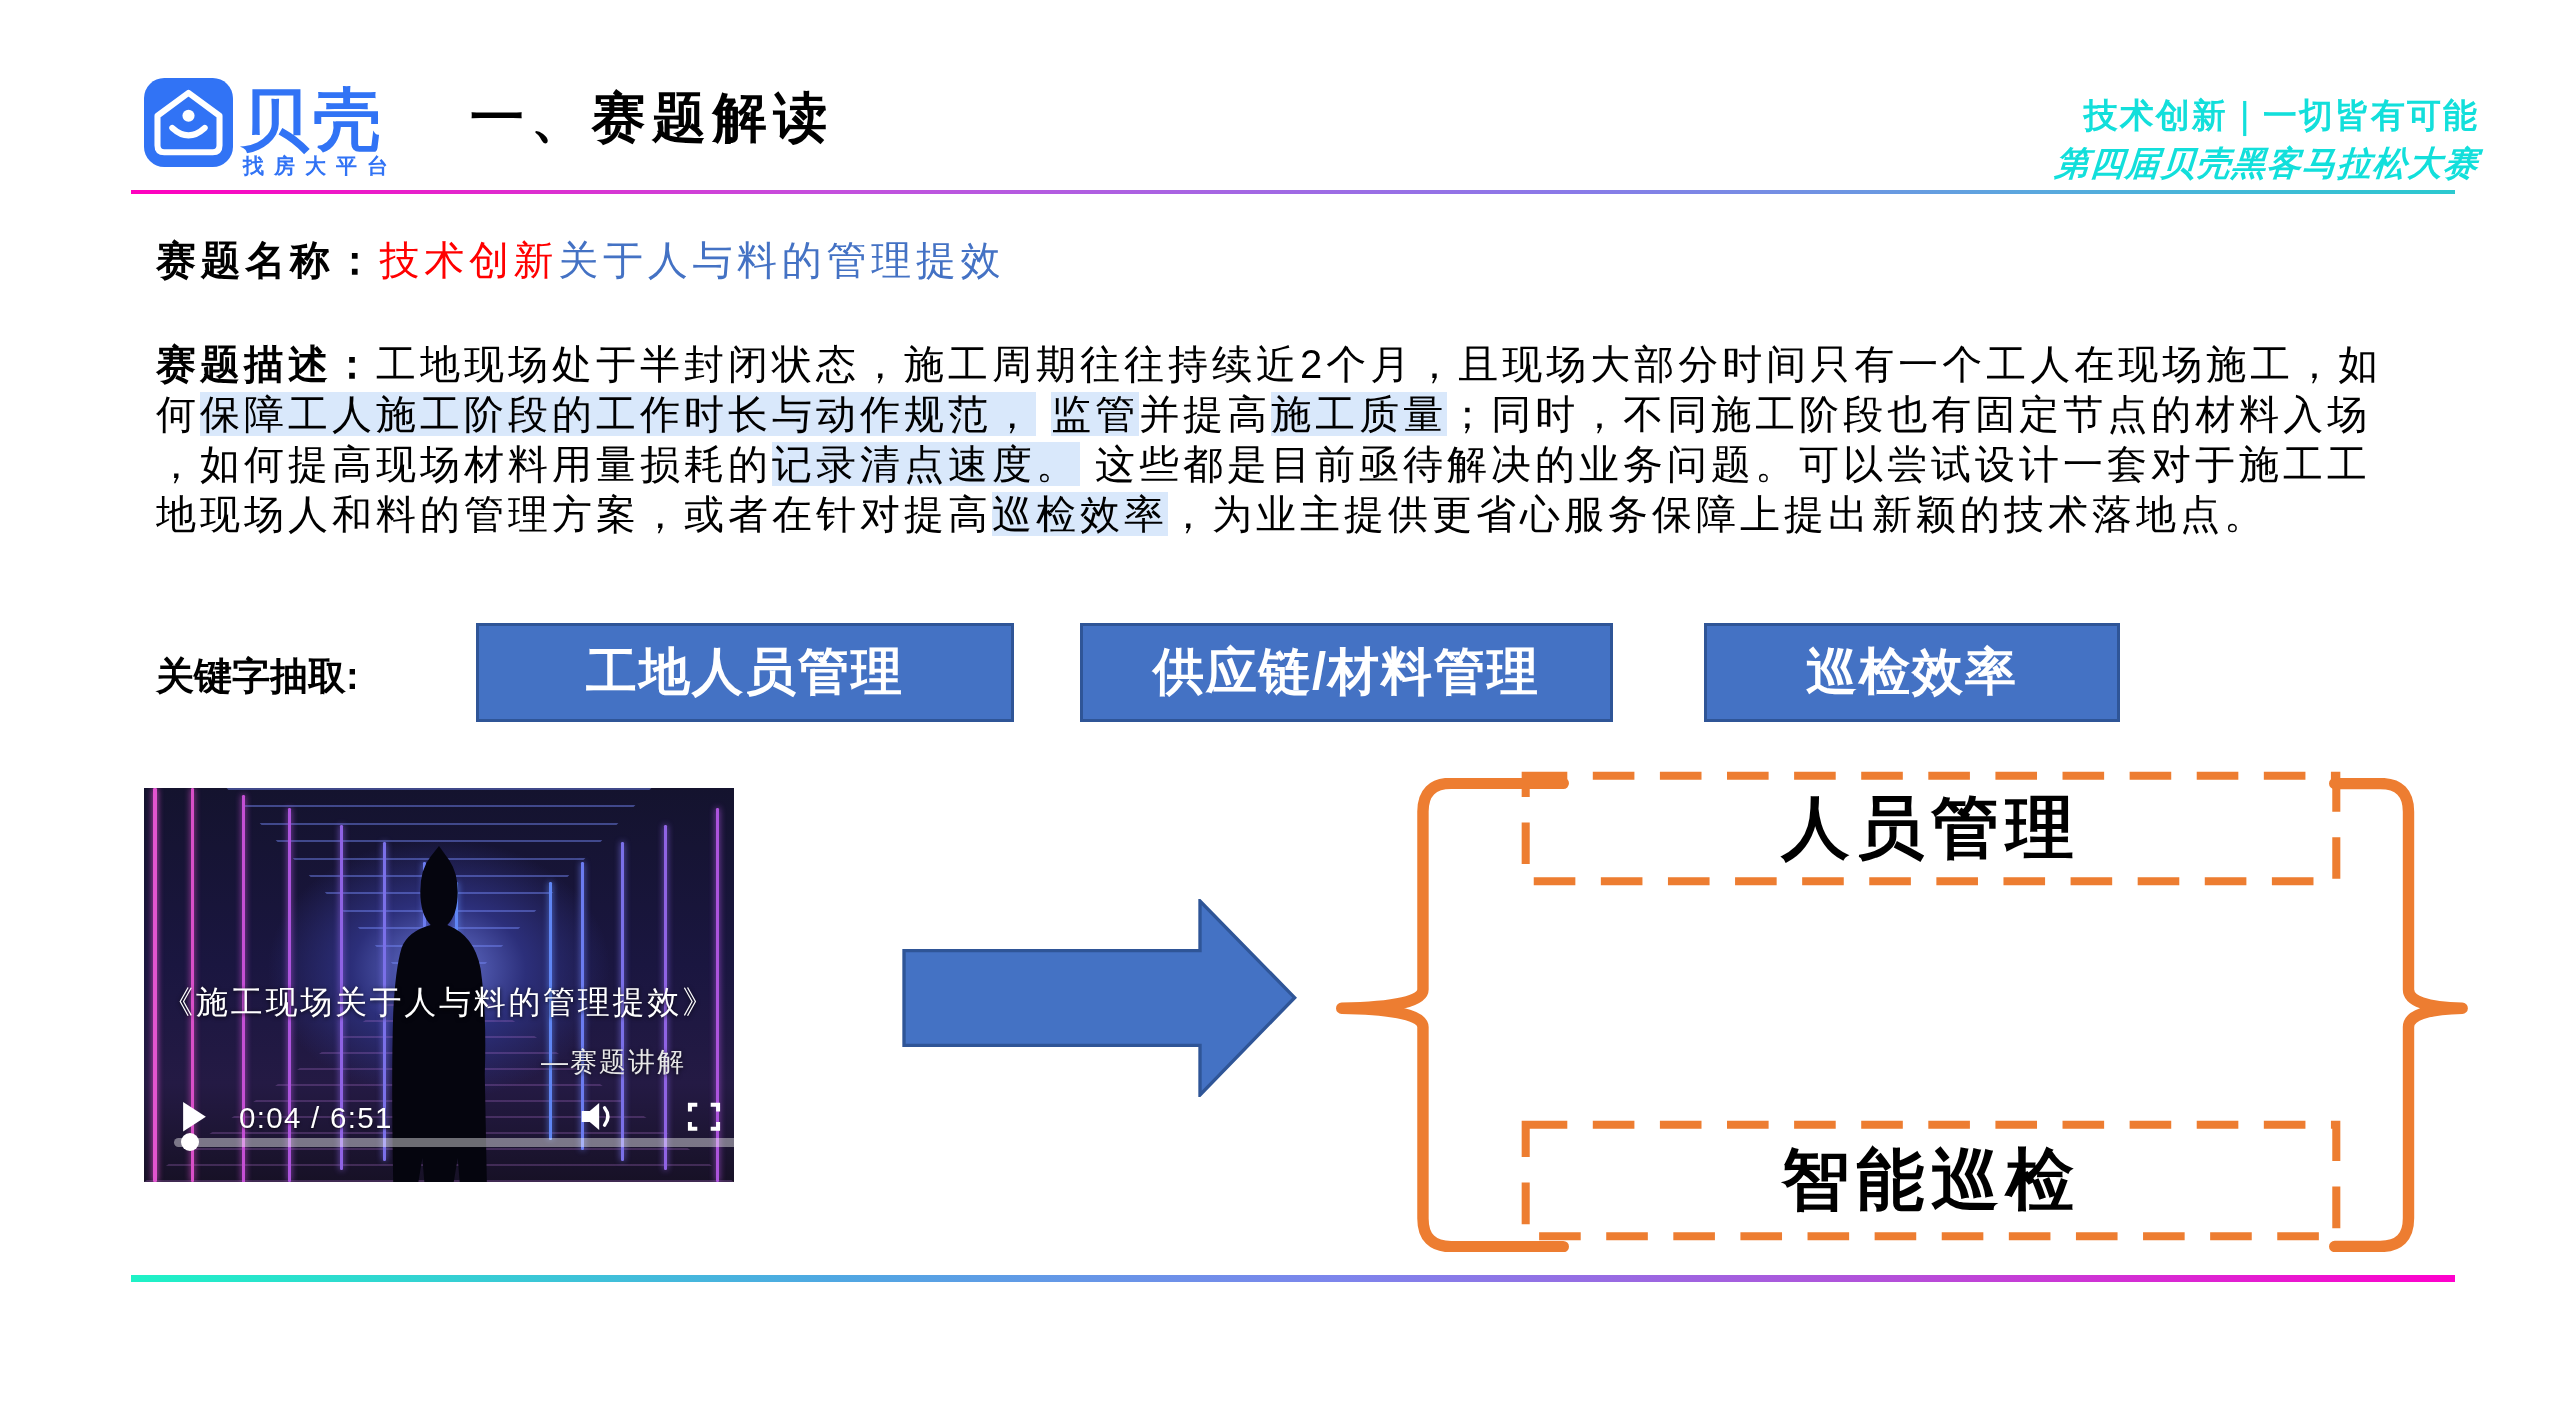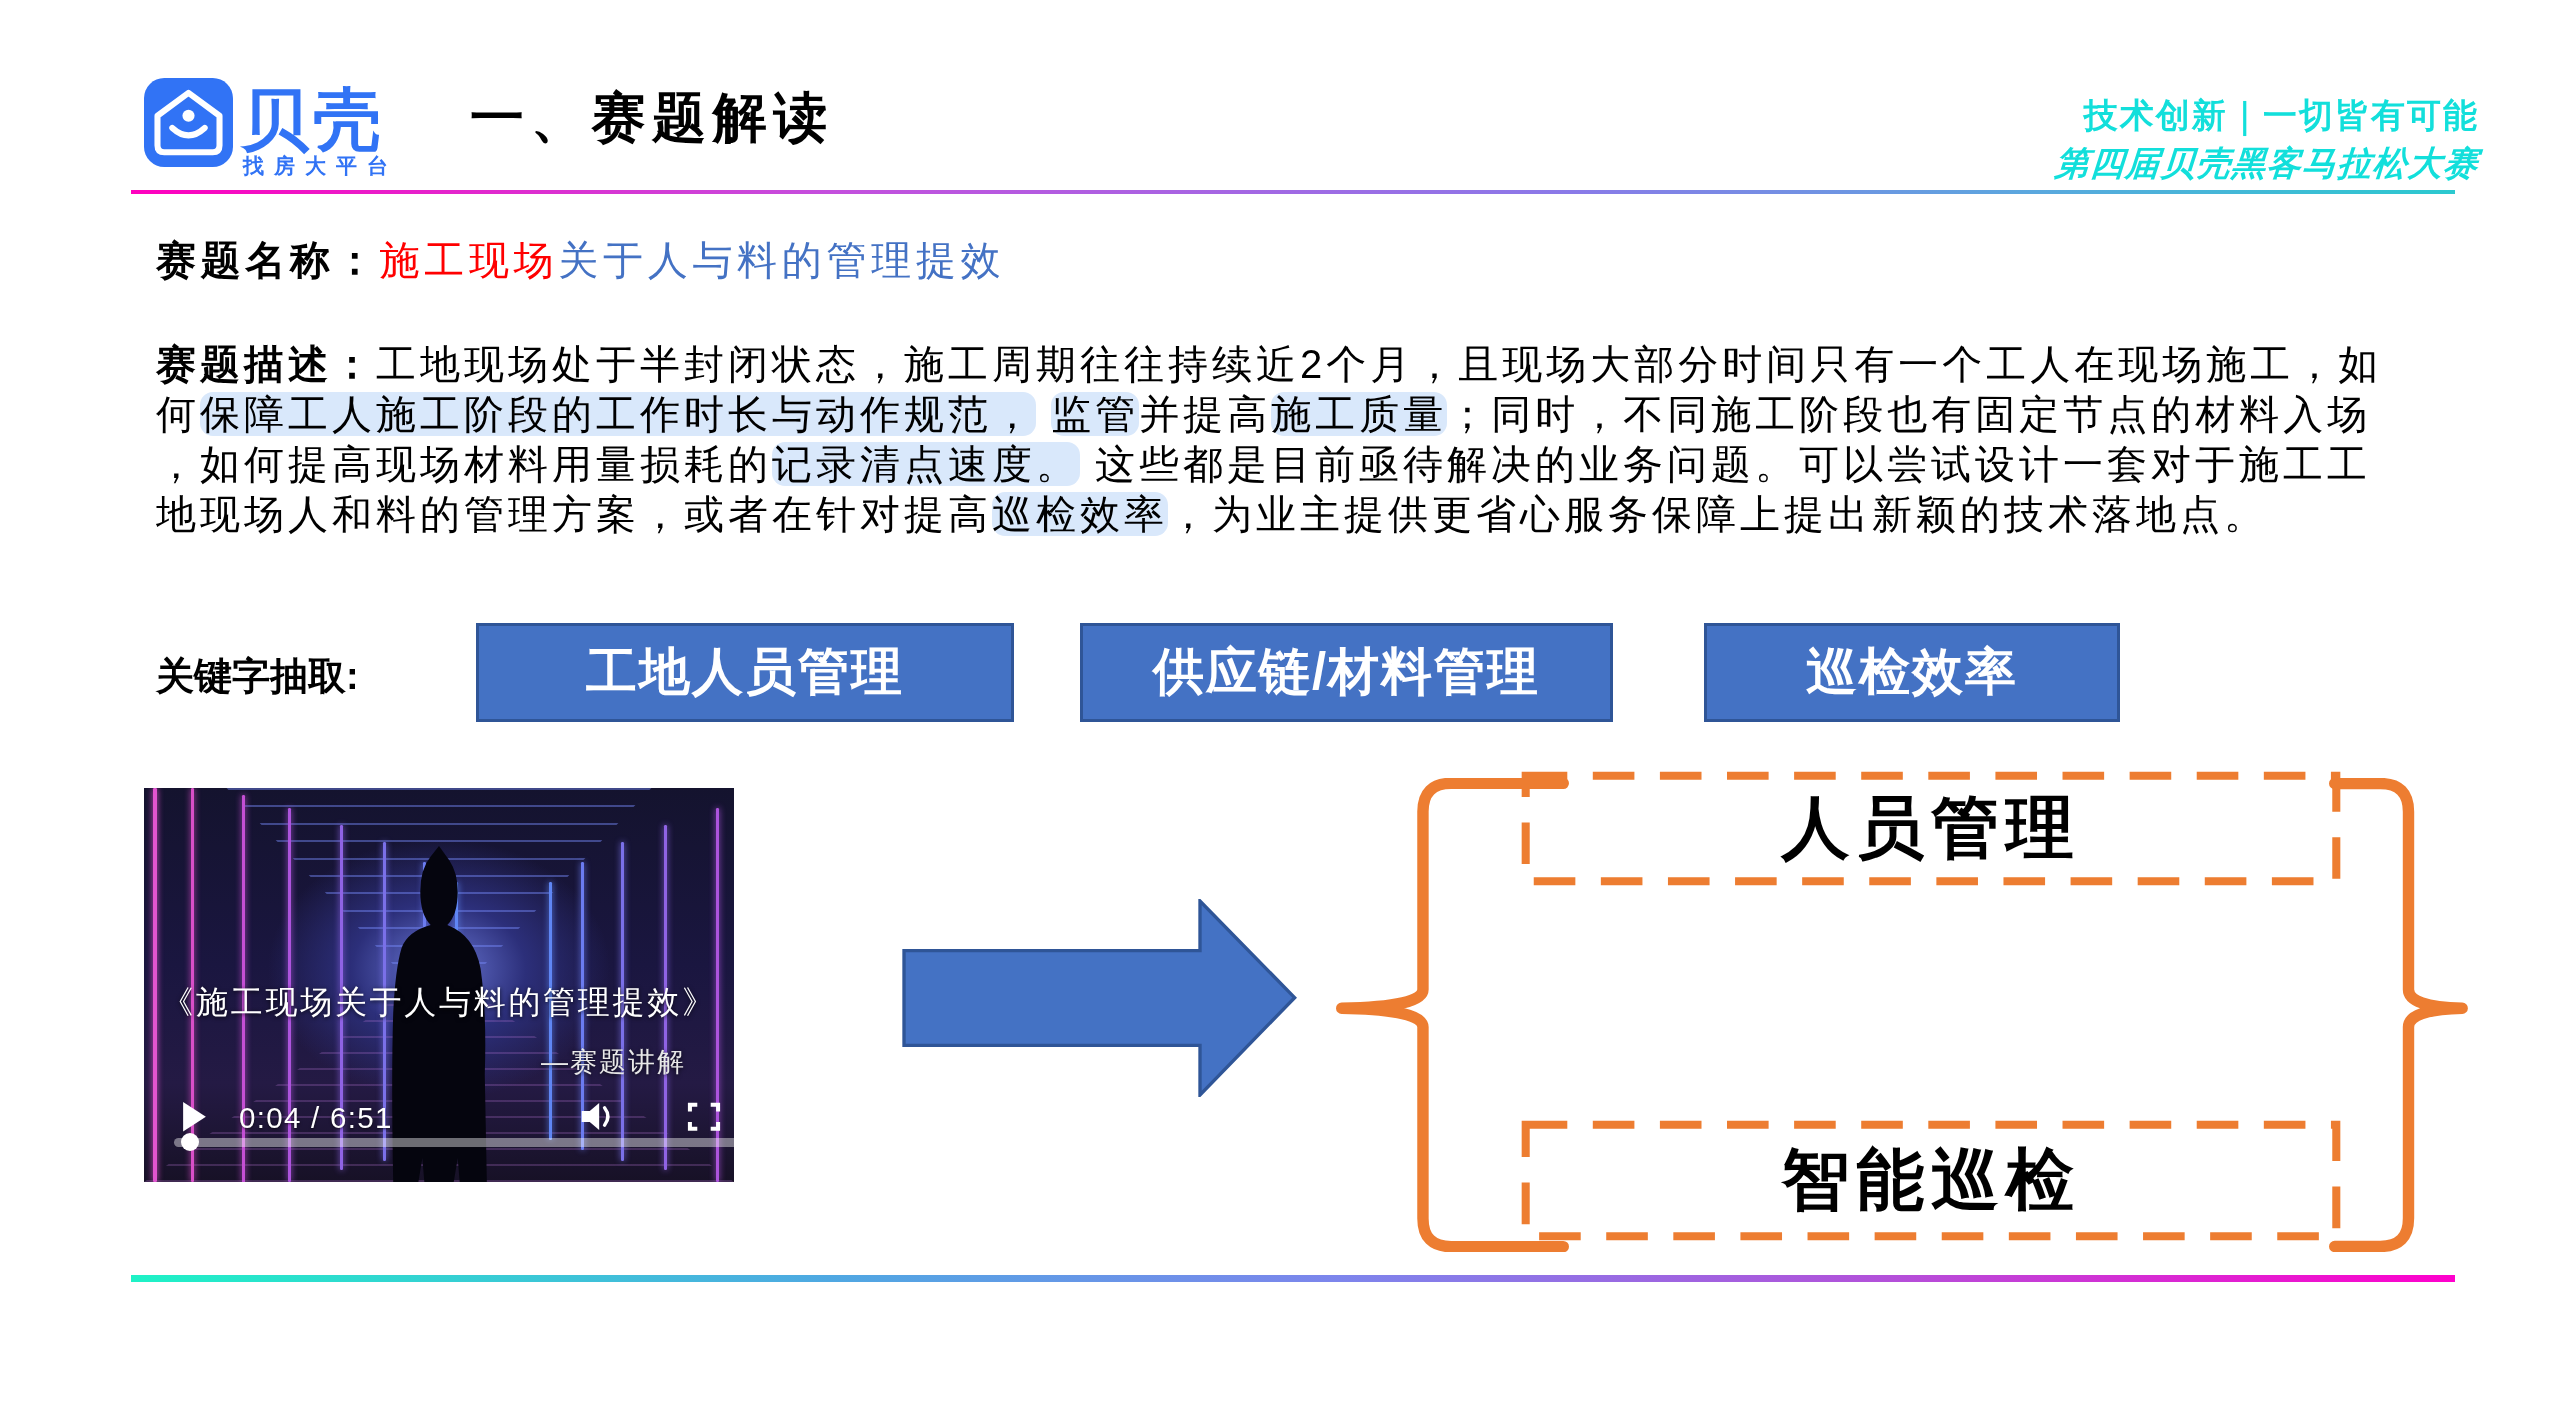--- a/index.html
+++ b/index.html
@@ -17,21 +17,21 @@
     background:linear-gradient(90deg,#ff00be 0%,#c44fdd 30%,#8a7ae8 62%,#5aa8de 82%,#2bc9cf 100%);}
 
   
   .topic-name{position:absolute;left:156px;top:233px;font-size:40px;letter-spacing:4.7px;white-space:nowrap;color:#000;}
   .topic-name .lbl{font-weight:bold;}
   .topic-name .red{color:var(--red);}
   .topic-name .blu{color:var(--accent-blue);}
   .desc{position:absolute;left:156px;top:339px;font-size:40px;line-height:50px;letter-spacing:4px;color:#000;}
   .desc-line{white-space:nowrap;}
   .desc .lbl{font-weight:bold;}
-  .desc .hl{background:var(--highlight);border-radius:13px;}
+  .desc .hl{background:var(--highlight);}
 
   
   .kw-label{position:absolute;left:156px;top:651px;font-size:38px;font-weight:bold;color:#000;}
   .kw-btn{position:absolute;top:623px;height:99px;background:var(--accent-blue);border:3.4px solid var(--border-blue);
     box-sizing:border-box;display:flex;align-items:center;justify-content:center;color:#fff;
     font-size:51px;font-weight:bold;letter-spacing:2px;}
   .kw-btn.b1{left:476px;width:538px;}
   .kw-btn.b2{left:1080px;width:533px;}
   .kw-btn.b3{left:1704px;width:416px;}
 
@@ -90,21 +90,21 @@
     </svg>
   </div>
   <div class="logo-brand">贝壳</div>
   <div class="logo-sub">找房大平台</div>
   <div class="page-title">一、赛题解读</div>
   <div class="slogan1">技术创新｜一切皆有可能</div>
   <div class="slogan2">第四届贝壳黑客马拉松大赛</div>
   <div class="divider-top"></div>
 
   <div class="topic-name">
-    <span class="lbl">赛题名称：</span><span class="red">施工现场</span><span class="blu">关于人与料的管理提效</span>
+    <span class="lbl">赛题名称：</span><span class="red">技术创新</span><span class="blu">关于人与料的管理提效</span>
   </div>
 
   <div class="desc" id="desc">
       <div class="desc-line"><span class="lbl">赛题描述：</span><span>工地现场处于半封闭状态，施工周期往往持续近2个月，且现场大部分时间只有一个工人在现场施工，如</span></div>
       <div class="desc-line"><span>何</span><span class="hl">保障工人施工阶段的工作时长与动作规范，</span><span> </span><span class="hl">监管</span><span>并提高</span><span class="hl">施工质量</span><span>；同时，不同施工阶段也有固定节点的材料入场</span></div>
       <div class="desc-line"><span>，如何提高现场材料用量损耗的</span><span class="hl">记录清点速度。</span><span> 这些都是目前亟待解决的业务问题。可以尝试设计一套对于施工工</span></div>
       <div class="desc-line"><span>地现场人和料的管理方案，或者在针对提高</span><span class="hl">巡检效率</span><span>，为业主提供更省心服务保障上提出新颖的技术落地点。</span></div>
     </div>
 
   <div class="kw-label">关键字抽取:</div>

